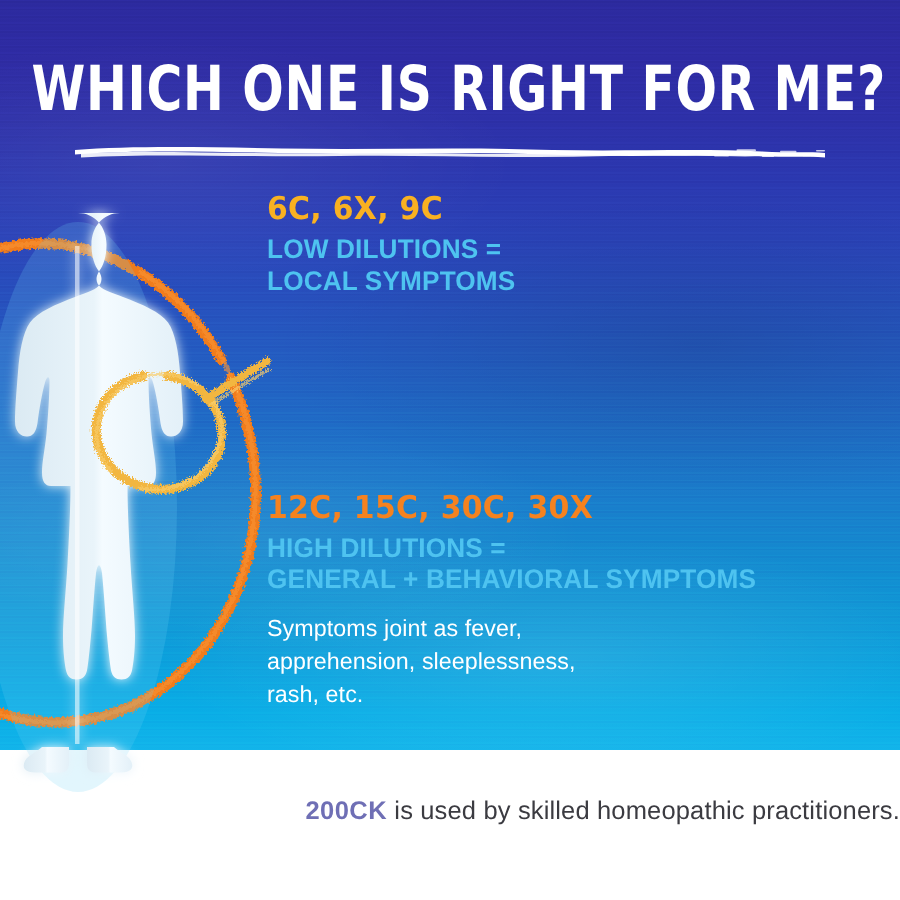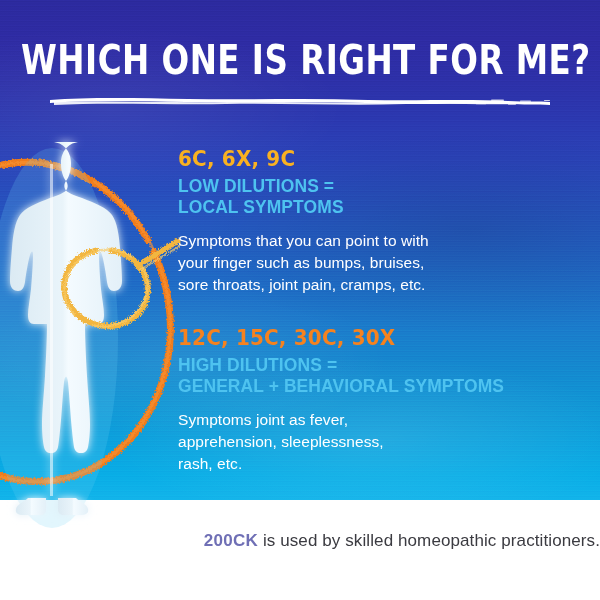--- a/index.html
+++ b/index.html
@@ -85,21 +85,21 @@
     transform-origin:center top;
     white-space:nowrap;
   }
   .headline-underline { position:absolute; left:48px; top:94px; width:504px; height:18px; }
 
   
   .figure-art { position:absolute; left:-46px; top:108px; width:250px; height:420px; }
 
   
   .block { position:absolute; left:178px; }
-  .block.one { top:148px; }
+  .block.one { top:128px; }
   .block.two { top:327px; }
 
   .dose {
     font-family:"DejaVu Sans", sans-serif;
     font-weight:700;
     font-size:21px;
     letter-spacing:0.2px;
     line-height:1.05;
     transform:scaleX(0.95);
     transform-origin:left center;
@@ -288,23 +288,20 @@
     <g filter="url(#rough2)">
       <path d="M183,158 C196,150 210,141 224,133" fill="none" stroke="#f2b63f" stroke-width="5.5" stroke-linecap="round" stroke-dasharray="22 5 14 4 10"></path>
       <path d="M186,162 C199,154 212,146 226,138" fill="none" stroke="#f8cc6b" stroke-width="2" opacity="0.7"></path>
     </g>
   </svg>
 
   <div class="block one">
     <div class="dose gold">6C, 6X, 9C</div>
     <div class="dilution">LOW DILUTIONS =
 LOCAL SYMPTOMS</div>
-    <div class="detail">Symptoms that you can point to with
-your finger such as bumps, bruises,
-sore throats, joint pain, cramps, etc.</div>
   </div>
 
   <div class="block two">
     <div class="dose orange">12C, 15C, 30C, 30X</div>
     <div class="dilution">HIGH DILUTIONS  =
 GENERAL + BEHAVIORAL SYMPTOMS</div>
     <div class="detail">Symptoms joint as fever,
 apprehension, sleeplessness,
 rash, etc.</div>
   </div>

